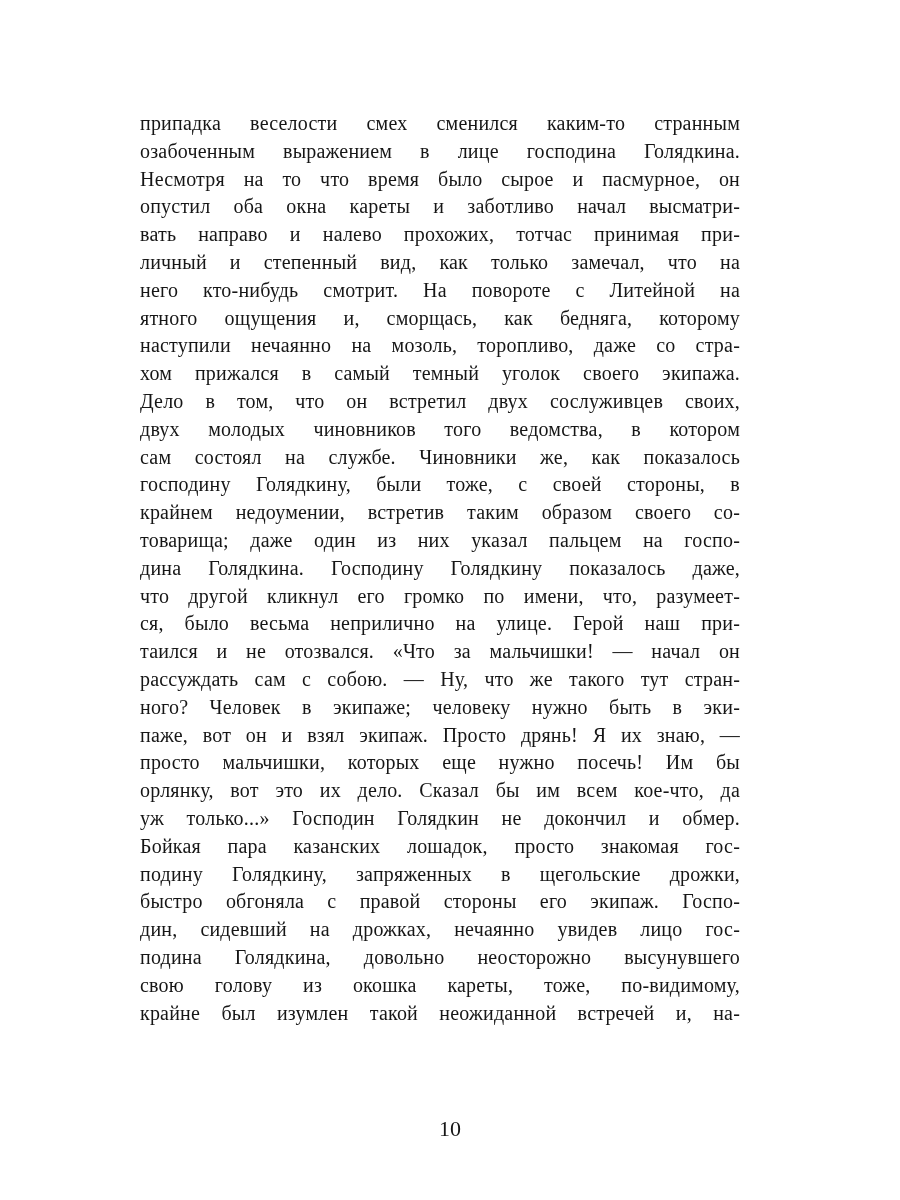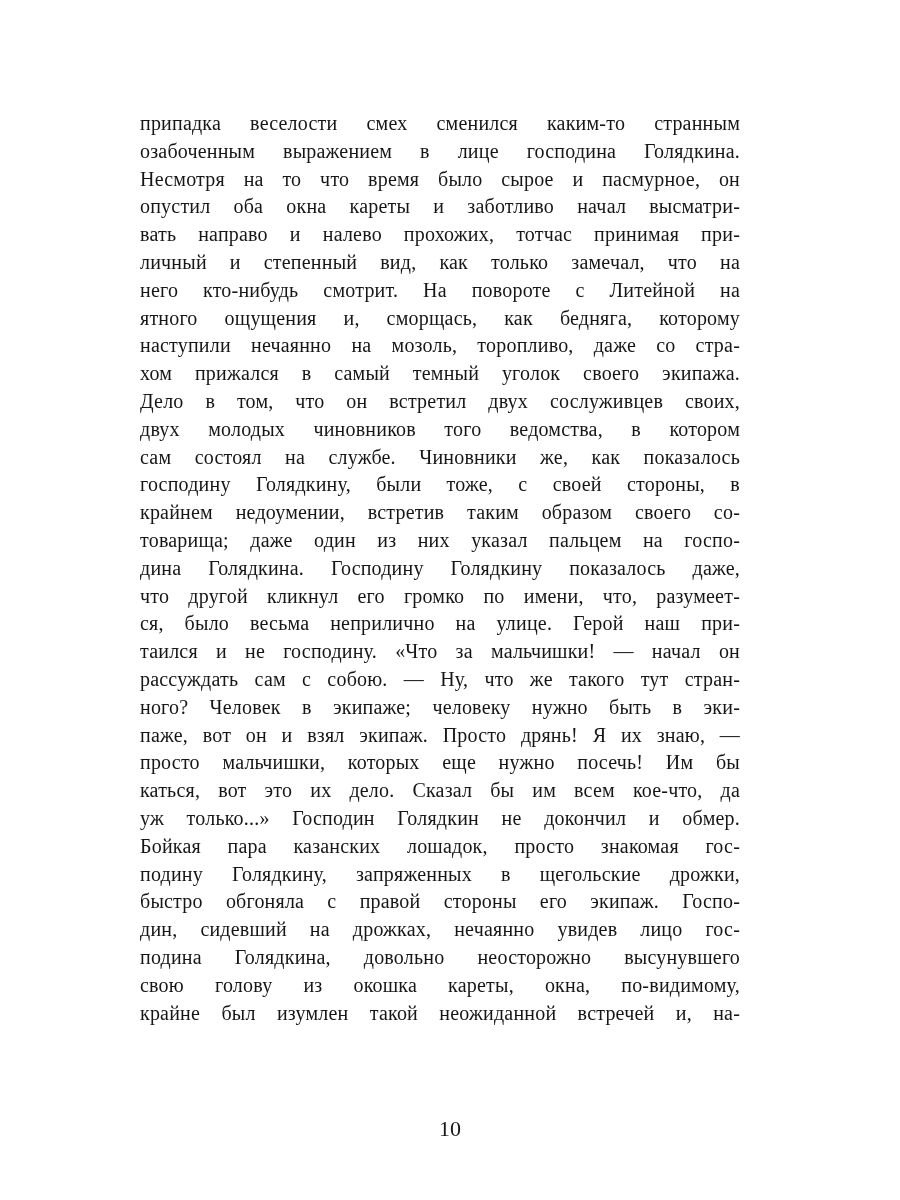--- a/index.html
+++ b/index.html
@@ -61,29 +61,29 @@
       <div class="text-line">хом прижался в самый темный уголок своего экипажа.</div>
       <div class="text-line">Дело в том, что он встретил двух сослуживцев своих,</div>
       <div class="text-line">двух молодых чиновников того ведомства, в котором</div>
       <div class="text-line">сам состоял на службе. Чиновники же, как показалось</div>
       <div class="text-line">господину Голядкину, были тоже, с своей стороны, в</div>
       <div class="text-line">крайнем недоумении, встретив таким образом своего со-</div>
       <div class="text-line">товарища; даже один из них указал пальцем на госпо-</div>
       <div class="text-line">дина Голядкина. Господину Голядкину показалось даже,</div>
       <div class="text-line">что другой кликнул его громко по имени, что, разумеет-</div>
       <div class="text-line">ся, было весьма неприлично на улице. Герой наш при-</div>
-      <div class="text-line">таился и не господину. «Что за мальчишки! — начал он</div>
+      <div class="text-line">таился и не отозвался. «Что за мальчишки! — начал он</div>
       <div class="text-line">рассуждать сам с собою. — Ну, что же такого тут стран-</div>
       <div class="text-line">ного? Человек в экипаже; человеку нужно быть в эки-</div>
       <div class="text-line">паже, вот он и взял экипаж. Просто дрянь! Я их знаю, —</div>
       <div class="text-line">просто мальчишки, которых еще нужно посечь! Им бы</div>
-      <div class="text-line">каться, вот это их дело. Сказал бы им всем кое-что, да</div>
+      <div class="text-line">орлянку, вот это их дело. Сказал бы им всем кое-что, да</div>
       <div class="text-line">уж только...» Господин Голядкин не докончил и обмер.</div>
       <div class="text-line">Бойкая пара казанских лошадок, просто знакомая гос-</div>
       <div class="text-line">подину Голядкину, запряженных в щегольские дрожки,</div>
       <div class="text-line">быстро обгоняла с правой стороны его экипаж. Госпо-</div>
       <div class="text-line">дин, сидевший на дрожках, нечаянно увидев лицо гос-</div>
       <div class="text-line">подина Голядкина, довольно неосторожно высунувшего</div>
-      <div class="text-line">свою голову из окошка кареты, окна, по-видимому,</div>
+      <div class="text-line">свою голову из окошка кареты, тоже, по-видимому,</div>
       <div class="text-line">крайне был изумлен такой неожиданной встречей и, на-</div>
     </div>
   <div class="page-number">10</div>
 </div>
 
 </body></html>

